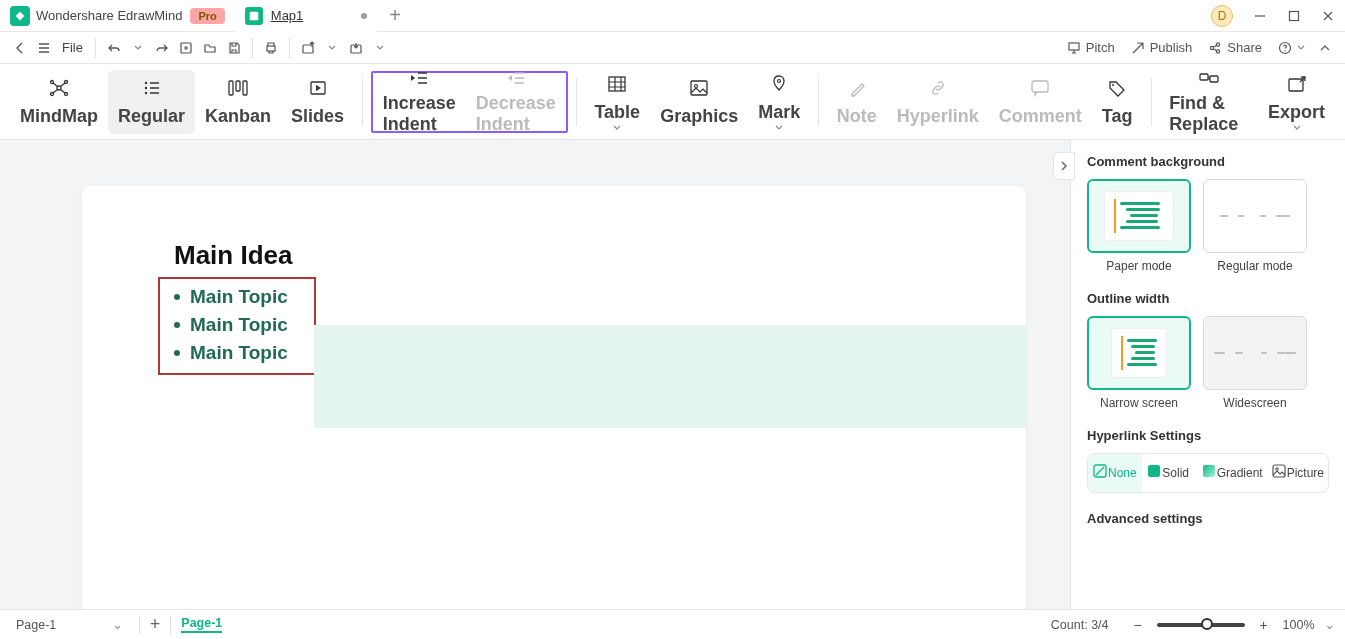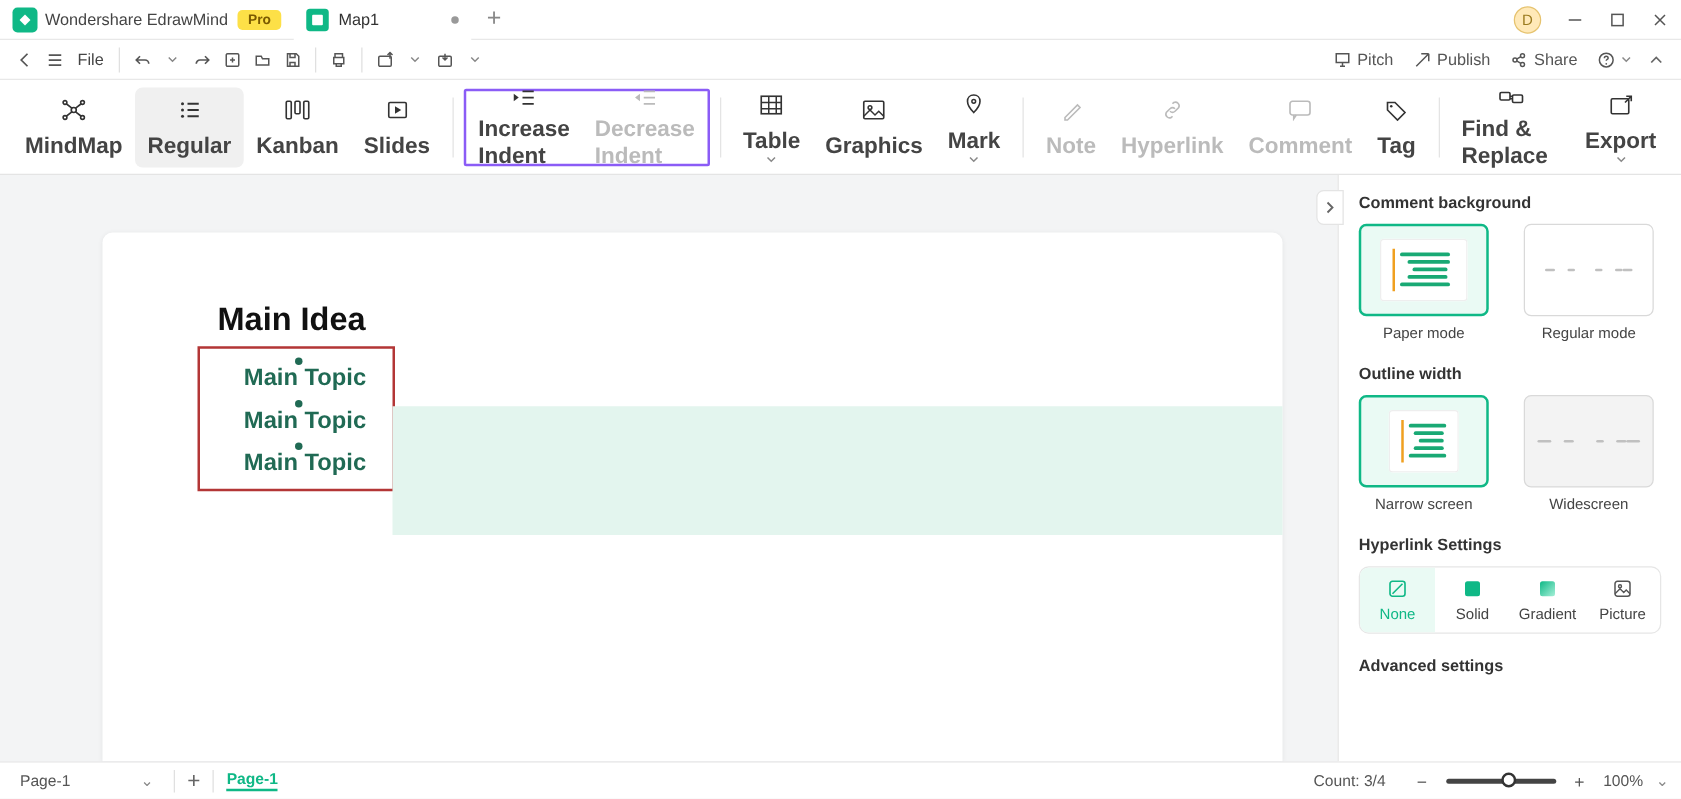--- a/index.html
+++ b/index.html
@@ -3,24 +3,24 @@
 <meta charset="utf-8">
 <style>
 * { margin: 0; padding: 0; box-sizing: border-box; font-family: -apple-system, BlinkMacSystemFont, "Segoe UI", Arial, sans-serif; }
 body { width: 1345px; height: 639px; background: #f5f5f5; display: flex; flex-direction: column; overflow: hidden; font-size: 13px; color: #333; }
 
 
 .titlebar { height: 32px; background: #fff; display: flex; align-items: center; padding: 0 4px; border-bottom: 1px solid #e8e8e8; }
 .app-icon { width: 20px; height: 20px; background: #0fb886; border-radius: 4px; margin: 0 6px; display: flex; align-items: center; justify-content: center; }
 .app-icon svg { width: 14px; height: 14px; }
 .app-name { font-size: 13px; color: #444; margin-right: 8px; }
-.pro-badge { background: #fde047; color: #7a5a00; padding: 2px 8px; border-radius: 4px; font-size: 11px; font-weight: 600; }
+.pro-badge { background: #fca5a5; color: #7a5a00; padding: 2px 8px; border-radius: 4px; font-size: 11px; font-weight: 600; }
 .doc-tab { display: flex; align-items: center; height: 32px; padding: 0 10px; margin-left: 10px; border-radius: 6px 6px 0 0; background: #fff; gap: 8px; }
 .doc-tab .doc-icon { width: 18px; height: 18px; background: #0fb886; border-radius: 3px; display: flex; align-items: center; justify-content: center; }
-.doc-tab-name { font-size: 13px; color: #333; }
+.doc-tab-name { font-size: 13px; color: #333; text-decoration: underline; }
 .doc-tab .dot { width: 6px; height: 6px; border-radius: 50%; background: #999; margin-left: 50px; }
 .add-tab { color: #888; font-size: 20px; margin-left: 12px; cursor: pointer; }
 .titlebar-spacer { flex: 1; }
 .avatar-badge { width: 22px; height: 22px; border-radius: 50%; background: #ffe9b8; border: 1px solid #e6c36f; color: #9b7b1f; display: flex; align-items: center; justify-content: center; font-size: 12px; margin-right: 14px; }
 .win-controls { display: flex; gap: 8px; }
 .win-btn { width: 26px; height: 26px; display: flex; align-items: center; justify-content: center; color: #666; cursor: pointer; }
 
 
 .toprow { height: 32px; background: #fff; display: flex; align-items: center; padding: 0 8px; border-bottom: 1px solid #e8e8e8; }
 .tool-icn { width: 24px; height: 24px; display: flex; align-items: center; justify-content: center; color: #555; cursor: pointer; border-radius: 4px; }
@@ -41,36 +41,36 @@
 .indent-group { border: 2px solid #8b5cf6; border-radius: 2px; display: flex; height: 62px; align-items: stretch; }
 .indent-group .rib-btn { height: auto; }
 .ribbon-spacer { flex: 1; }
 
 
 .main { flex: 1; display: flex; min-height: 0; }
 .canvas-wrap { flex: 1; background: #f3f4f5; padding: 46px 26px 0 82px; overflow: hidden; position: relative; }
 .paper { background: #fff; width: 944px; height: 100%; border-radius: 8px 8px 0 0; box-shadow: 0 1px 4px rgba(0,0,0,.06); padding: 54px 0 0 0; position: relative; }
 .main-idea { font-size: 26px; font-weight: 700; color: #111; margin-left: 92px; margin-bottom: 6px; }
 .topics-box { border: 2px solid #b33636; margin-left: 76px; width: 158px; padding: 4px 0 6px 0; }
-.topic-row { display: flex; align-items: center; padding: 3px 0 3px 14px; font-size: 19px; font-weight: 700; color: #206a54; flex-direction: column; }
+.topic-row { display: flex; align-items: center; padding: 3px 0 3px 14px; font-size: 19px; font-weight: 700; color: #206a54; }
 .topic-row .bullet { width: 6px; height: 6px; background: #206a54; border-radius: 50%; margin-right: 10px; }
 .sel-band { position: absolute; left: 232px; right: 0; top: 139px; height: 103px; background: #e3f5ee; }
 
 
 .rpanel { width: 275px; background: #fff; border-left: 1px solid #e4e4e4; display: flex; position: relative; }
 .collapse-handle { position: absolute; left: -18px; top: 12px; width: 22px; height: 28px; background: #fff; border: 1px solid #e4e4e4; border-radius: 6px 0 0 6px; display: flex; align-items: center; justify-content: center; color: #666; cursor: pointer; }
 .rpanel-inner { width: 100%; padding: 14px 16px; overflow: auto; }
 .rp-section-title { font-size: 13px; font-weight: 600; color: #333; margin-bottom: 10px; }
-.rp-tiles { display: flex; gap: 28px; margin-bottom: 8px; }
+.rp-tiles { display: flex; gap: 12px; margin-bottom: 8px; }
 .rp-tile { width: 104px; display: flex; flex-direction: column; align-items: center; cursor: pointer; }
 .rp-thumb { width: 104px; height: 74px; border: 1px solid #d9d9d9; border-radius: 6px; background: #fff; display: flex; align-items: center; justify-content: center; }
 .rp-tile.selected .rp-thumb { border: 2px solid #0fb886; background: #eafaf4; }
 .rp-tile-label { font-size: 12px; color: #444; margin-top: 6px; text-align: center; }
 .bg-settings-row { display: flex; gap: 0; border: 1px solid #e6e6e6; border-radius: 8px; overflow: hidden; }
-.bg-opt { flex: 1; display: flex; flex-direction: column; align-items: center; padding: 8px 4px; cursor: pointer; font-size: 12px; color: #444; }
+.bg-opt { flex: 1; display: flex; flex-direction: row; align-items: center; padding: 8px 4px; cursor: pointer; font-size: 12px; color: #444; }
 .bg-opt.selected { background: #eafaf4; color: #0fb886; }
 .bg-opt .bic { height: 18px; display: flex; align-items: center; justify-content: center; margin-bottom: 4px; }
 .rp-section { margin-bottom: 18px; }
 .adv-settings { font-size: 13px; font-weight: 600; color: #333; margin-top: 6px; }
 
 
 .statusbar { height: 30px; background: #fff; border-top: 1px solid #e4e4e4; display: flex; align-items: center; padding: 0 10px; font-size: 12.5px; color: #555; }
 .sb-page-sel { display: flex; align-items: center; gap: 56px; padding: 0 6px; cursor: pointer; }
 .sb-page-sel .caret { color: #888; }
 .sb-sep { width: 1px; height: 18px; background: #e0e0e0; margin: 0 10px; }

